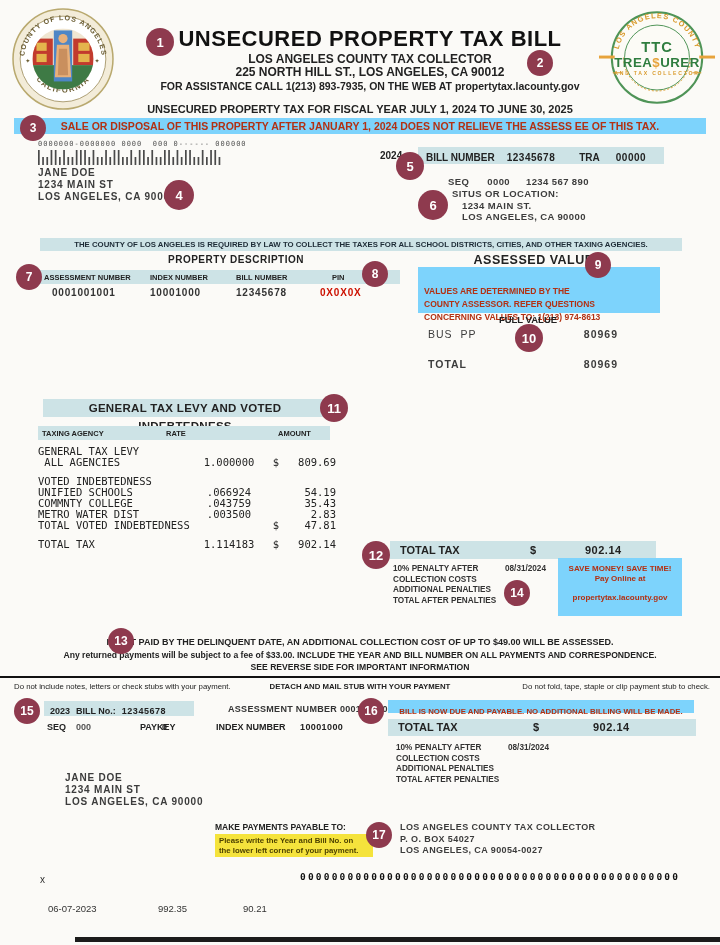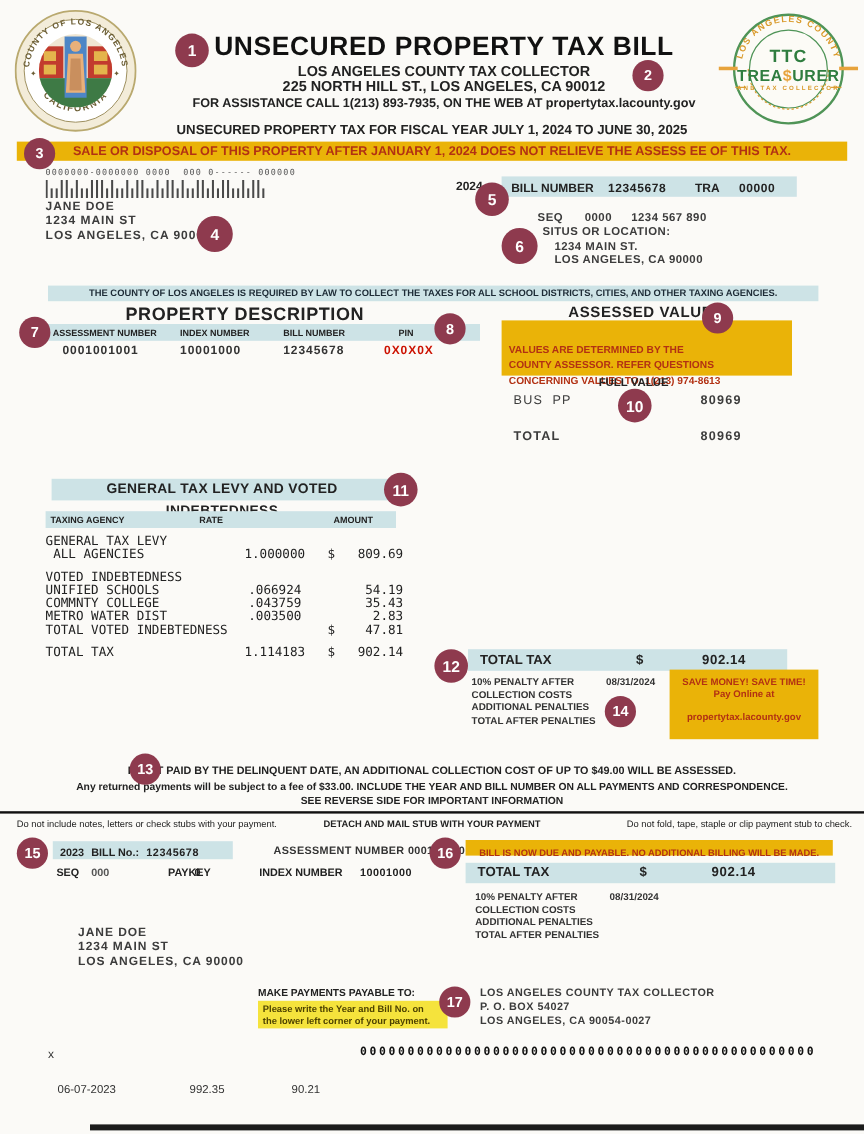--- a/index.html
+++ b/index.html
@@ -2,21 +2,21 @@
 <html><head>
 <meta charset="utf-8">
 <style>
   html,body{margin:0;padding:0;background:#e8e8e8;}
   .page{position:relative;width:720px;height:945px;background:#fbfaf7;font-family:"Liberation Sans",sans-serif;color:#222;overflow:hidden;margin:0 auto;}
   .abs{position:absolute;}
   .b{font-weight:bold;}
   .ctr{text-align:center;}
   .badge{position:absolute;background:#8e3a4e;color:#fff;border-radius:50%;display:flex;align-items:center;justify-content:center;font-weight:bold;font-family:"Liberation Sans",sans-serif;z-index:5;}
   .bluebar{background:#cde3e6;}
-  .orange{background:#eab308;}
+  .orange{background:#7dd3fc;}
   .rtx{color:#b23113;}
   .mono{font-family:"DejaVu Sans Mono",monospace;}
   .pre{white-space:pre;}
   .levy-row{display:flex;line-height:11px;font-family:"DejaVu Sans Mono",monospace;font-size:10.5px;color:#222;}
   .levy-gap{height:8px;}
   .la{width:158px;white-space:pre;overflow:visible;flex:none;}
   .lr{width:66px;text-align:center;flex:none;white-space:pre;}
   .ld{width:28px;text-align:center;flex:none;}
   .lm{width:46px;text-align:right;flex:none;}
   .penlines{font-size:8.2px;font-weight:bold;line-height:10.5px;color:#333;}
@@ -155,21 +155,21 @@
   <div class="abs" style="left:448px;top:176px;font-size:9.5px;font-weight:600;color:#3c3c3c;letter-spacing:0.4px;">
     <span>SEQ</span><span style="margin-left:18px;">0000</span><span style="margin-left:16px;">1234 567 890</span>
   </div>
   <div class="badge" style="left:418px;top:190px;width:30px;height:30px;font-size:13px;">6</div>
   <div class="abs" style="left:452px;top:188px;font-size:9.5px;font-weight:600;color:#3c3c3c;letter-spacing:0.4px;">SITUS OR LOCATION:</div>
   <div class="abs" style="left:462px;top:200px;font-size:9.5px;font-weight:600;color:#3c3c3c;letter-spacing:0.4px;">1234 MAIN ST.</div>
   <div class="abs" style="left:462px;top:211px;font-size:9.5px;font-weight:600;color:#3c3c3c;letter-spacing:0.4px;">LOS ANGELES, CA 90000</div>
 
   <div class="abs bluebar b ctr" style="left:40px;top:238px;width:642px;height:13px;font-size:7.8px;line-height:13px;color:#1d2b36;">THE COUNTY OF LOS ANGELES IS REQUIRED BY LAW TO COLLECT THE TAXES FOR ALL SCHOOL DISTRICTS, CITIES, AND OTHER TAXING AGENCIES.</div>
 
-  <div class="abs b ctr" style="left:24px;top:254px;width:360px;font-size:15px;letter-spacing:0.5px;">PROPERTY DESCRIPTION</div>
+  <div class="abs b ctr" style="left:56px;top:254px;width:360px;font-size:10px;letter-spacing:0.5px;">PROPERTY DESCRIPTION</div>
   <div class="badge" style="left:16px;top:264px;width:26px;height:26px;font-size:12px;">7</div>
   <div class="abs bluebar" style="left:38px;top:270px;width:362px;height:14px;">
     <span class="abs b" style="left:6px;top:3px;font-size:7.5px;">ASSESSMENT NUMBER</span>
     <span class="abs b" style="left:112px;top:3px;font-size:7.5px;">INDEX NUMBER</span>
     <span class="abs b" style="left:198px;top:3px;font-size:7.5px;">BILL NUMBER</span>
     <span class="abs b" style="left:294px;top:3px;font-size:7.5px;">PIN</span>
   </div>
   <div class="badge" style="left:362px;top:261px;width:26px;height:26px;font-size:12px;">8</div>
   <div class="abs b" style="left:52px;top:287px;font-size:10px;letter-spacing:0.8px;color:#333;">0001001001</div>
   <div class="abs b" style="left:150px;top:287px;font-size:10px;letter-spacing:0.8px;color:#333;">10001000</div>

